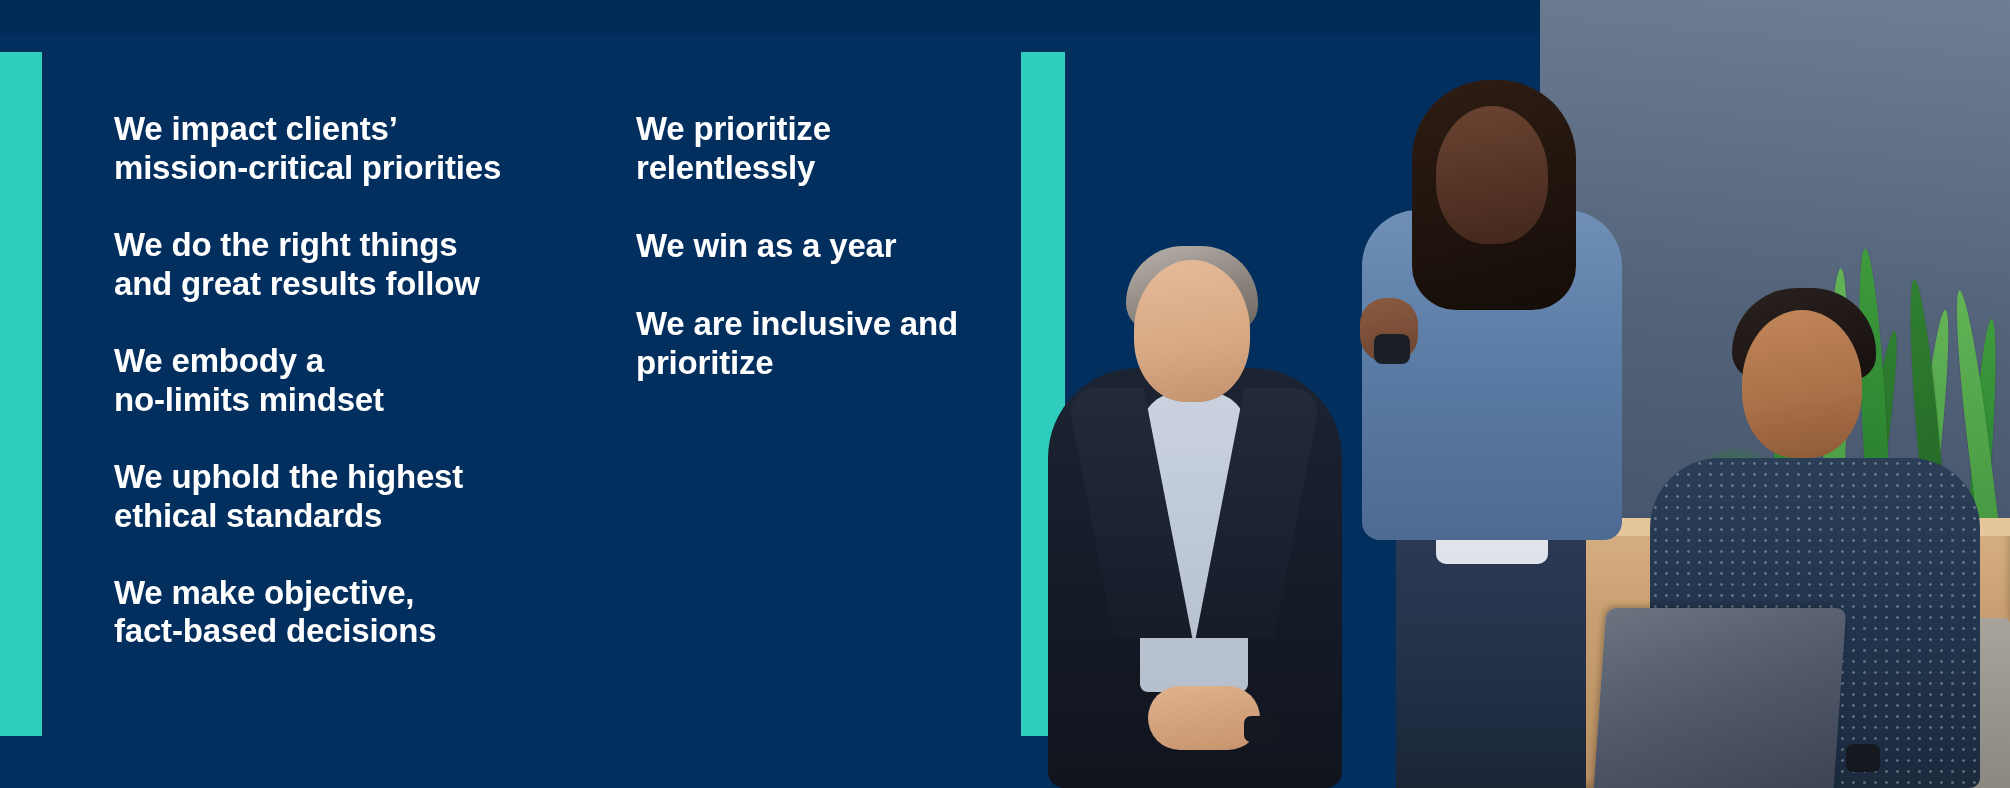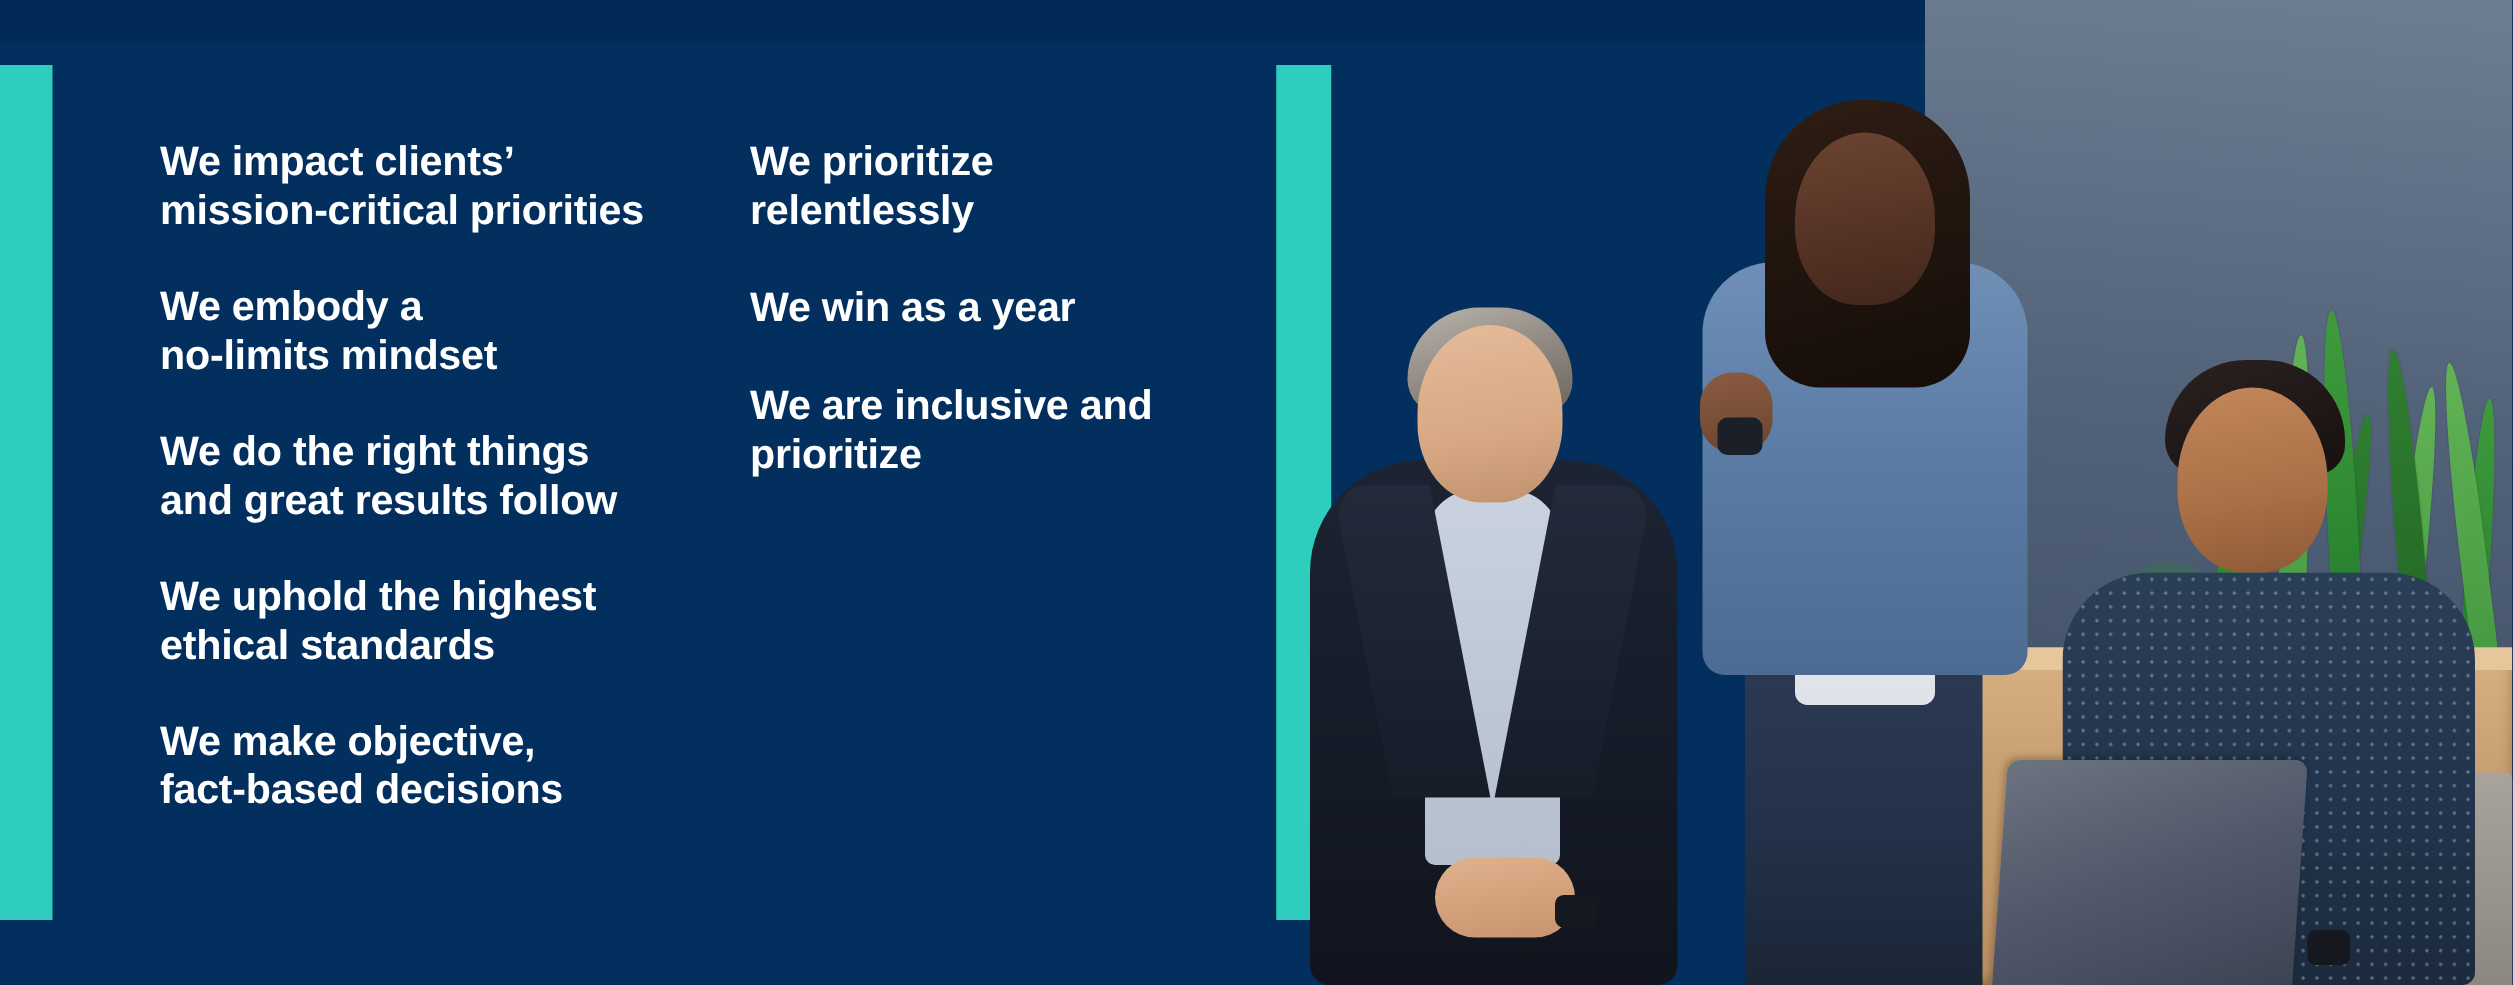--- a/index.html
+++ b/index.html
@@ -94,22 +94,22 @@
     background: #2ecdbd;
   }
   #teal-bar-left  { left: 0;      top: 52px; width: 42px; height: 684px; }
   #teal-bar-right { left: 1021px; top: 52px; width: 44px; height: 684px; }
 
   
   .values-col {
     position: absolute;
     top: 110px;
   }
-  #values-col-left  { left: 128px; width: 440px; }
-  #values-col-right { left: 600px; width: 400px; }
+  #values-col-left  { left: 114px; width: 440px; }
+  #values-col-right { left: 636px; width: 400px; }
 
   .value-item {
     color: #ffffff;
     font-size: 33px;
     font-weight: 700;
     line-height: 1.18;
     letter-spacing: -0.2px;
     margin: 0 0 38px 0;
     white-space: pre-line;
   }
@@ -358,24 +358,24 @@
     <div class="dotted-shirt"></div>
     <div class="hair-black"></div>
     <div class="head-brown"></div>
     <div class="watch-dark2"></div>
     <div class="laptop"></div>
   </div>
 
   <div class="values-col" id="values-col-left">
     <p class="value-item">We impact clients’
 mission-critical priorities</p>
+    <p class="value-item">We do the right things
+and great results follow</p>
     <p class="value-item">We embody a
 no-limits mindset</p>
-    <p class="value-item">We do the right things
-and great results follow</p>
     <p class="value-item">We uphold the highest
 ethical standards</p>
     <p class="value-item">We make objective,
 fact-based decisions</p>
   </div>
 
   <div class="values-col" id="values-col-right">
     <p class="value-item">We prioritize
 relentlessly</p>
     <p class="value-item">We win as a year</p>

